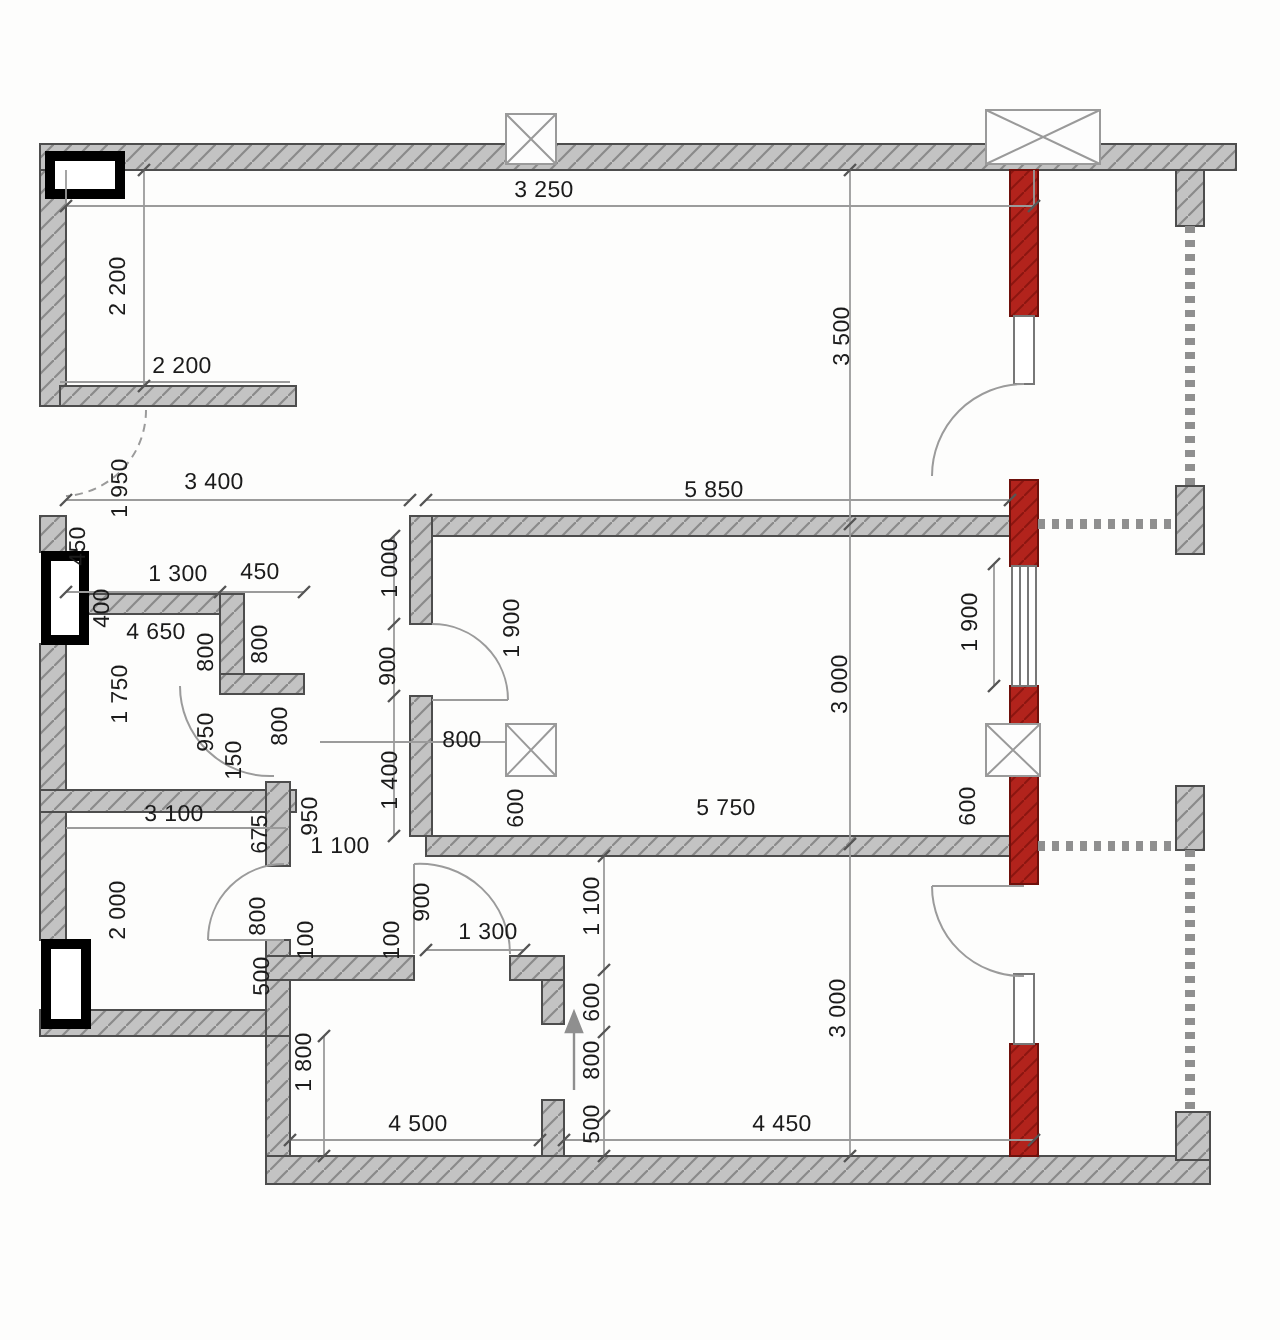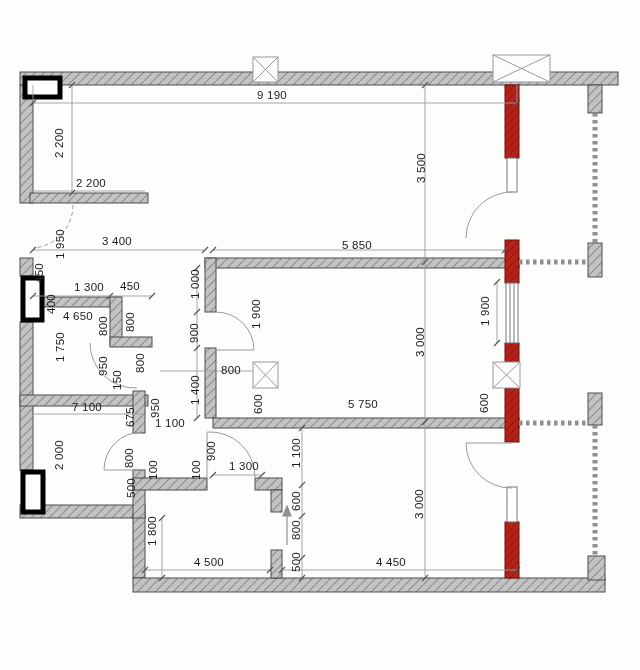--- a/index.html
+++ b/index.html
@@ -153,25 +153,25 @@
     <path d="M30,299 l6,-6 M107,299 l6,-6 M149,299 l6,-6"></path>
     <path d="M194,271 l6,-6 M194,315 l6,-6 M194,351 l6,-6 M194,421 l6,-6"></path>
     <path d="M494,285 l6,-6 M494,346 l6,-6"></path>
     <path d="M299,431 l6,-6 M299,488 l6,-6 M299,519 l6,-6 M299,561 l6,-6 M299,581 l6,-6"></path>
     <path d="M142,573 l6,-6 M267,573 l6,-6 M279,573 l6,-6 M514,573 l6,-6"></path>
     <path d="M159,521 l6,-6 M159,581 l6,-6"></path>
     <path d="M210,478 l6,-6 M259,478 l6,-6"></path>
   </g>
 </svg>
 
-<span class="dim" style="left:272px;top:96px">9 190</span>
+<span class="dim" style="left:272px;top:96px">3 250</span>
 <span class="dim v" style="left:60px;top:143px">2 200</span>
 <span class="dim" style="left:91px;top:184px">2 200</span>
 <span class="dim v" style="left:422px;top:168px">3 500</span>
-<span class="dim" style="left:117px;top:242px">3 400</span>
+<span class="dim" style="left:107px;top:242px">3 400</span>
 <span class="dim" style="left:357px;top:246px">5 850</span>
 <span class="dim v" style="left:61px;top:244px">1 950</span>
 <span class="dim v" style="left:40px;top:273px">450</span>
 <span class="dim v" style="left:52px;top:304px">400</span>
 <span class="dim" style="left:89px;top:288px">1 300</span>
 <span class="dim" style="left:130px;top:287px">450</span>
 <span class="dim" style="left:78px;top:317px">4 650</span>
 <span class="dim v" style="left:104px;top:326px">800</span>
 <span class="dim v" style="left:131px;top:322px">800</span>
 <span class="dim v" style="left:61px;top:347px">1 750</span>
@@ -181,21 +181,21 @@
 <span class="dim v" style="left:104px;top:366px">950</span>
 <span class="dim v" style="left:118px;top:380px">150</span>
 <span class="dim v" style="left:141px;top:363px">800</span>
 <span class="dim v" style="left:196px;top:390px">1 400</span>
 <span class="dim" style="left:231px;top:371px">800</span>
 <span class="dim v" style="left:259px;top:404px">600</span>
 <span class="dim v" style="left:421px;top:342px">3 000</span>
 <span class="dim v" style="left:486px;top:311px">1 900</span>
 <span class="dim v" style="left:485px;top:403px">600</span>
 <span class="dim" style="left:363px;top:405px">5 750</span>
-<span class="dim" style="left:87px;top:408px">7 100</span>
+<span class="dim" style="left:87px;top:408px">3 100</span>
 <span class="dim v" style="left:131px;top:417px">675</span>
 <span class="dim v" style="left:156px;top:408px">950</span>
 <span class="dim" style="left:170px;top:424px">1 100</span>
 <span class="dim v" style="left:60px;top:455px">2 000</span>
 <span class="dim v" style="left:130px;top:458px">800</span>
 <span class="dim v" style="left:132px;top:488px">500</span>
 <span class="dim v" style="left:154px;top:470px">100</span>
 <span class="dim v" style="left:197px;top:470px">100</span>
 <span class="dim v" style="left:212px;top:451px">900</span>
 <span class="dim" style="left:244px;top:467px">1 300</span>

